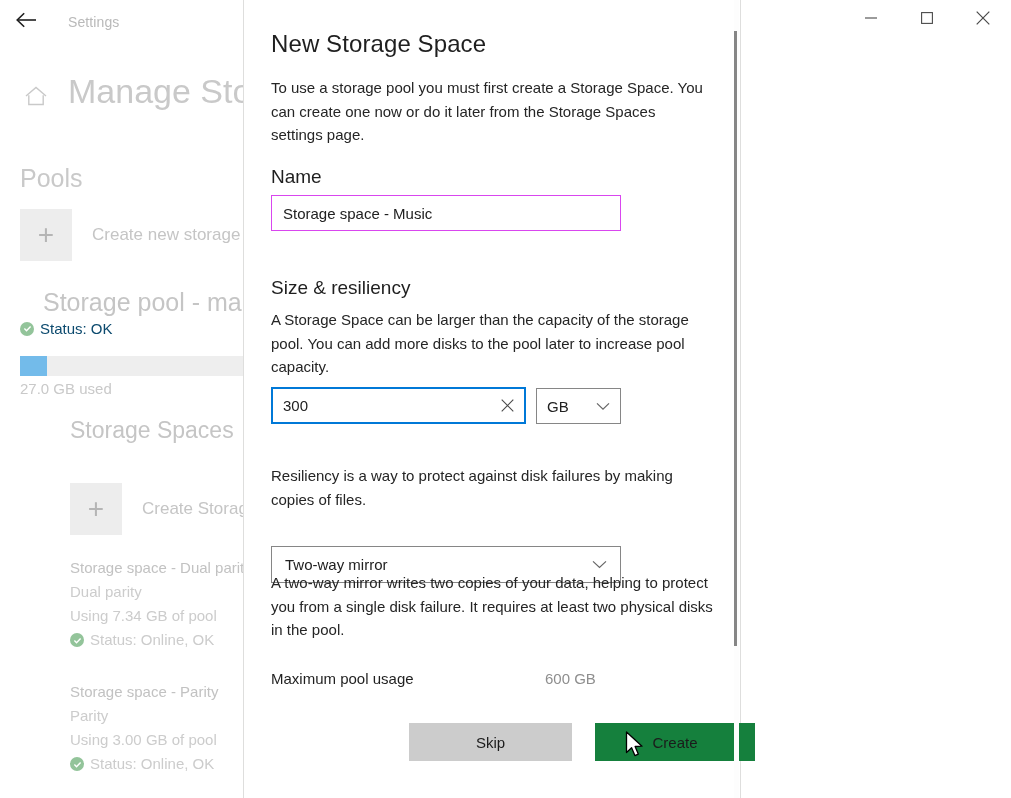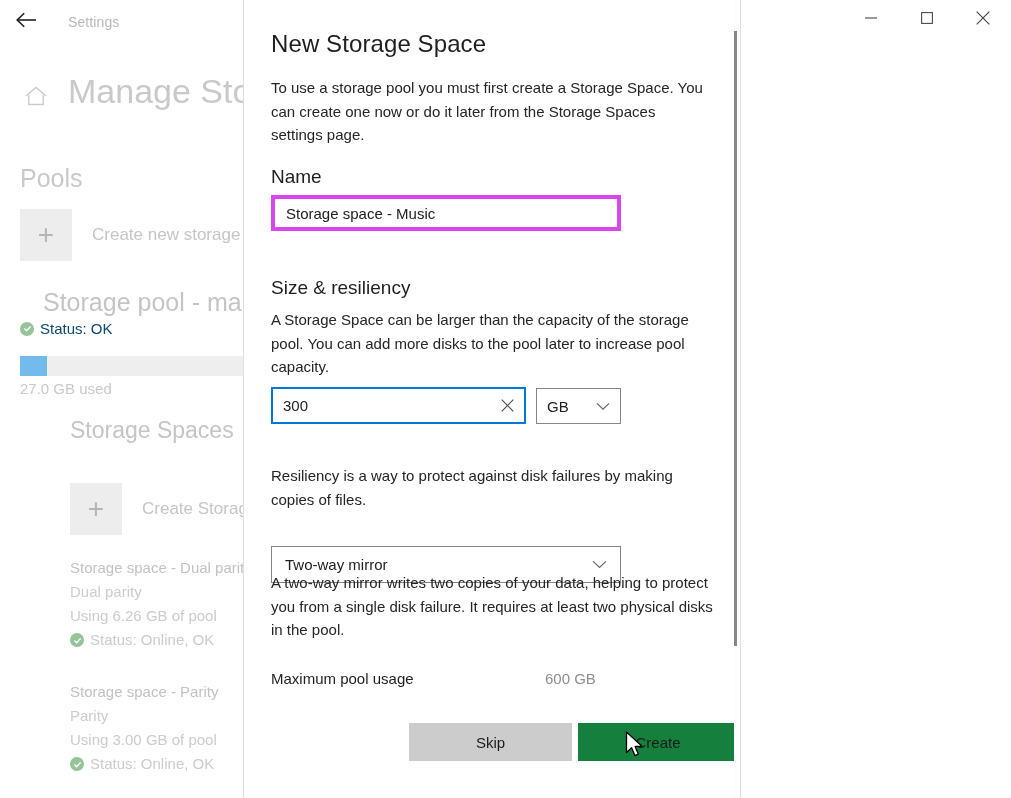--- a/index.html
+++ b/index.html
@@ -249,21 +249,21 @@
     position: absolute;
     top: 166px; left: 0;
   }
 
   #name-input {
     position: absolute;
     top: 195px; left: 0;
     width: 350px;
     height: 36px;
     box-sizing: border-box;
-    border: 4px solid #d946ef;
+    border: 1px solid #d946ef;
     background: #ffffff;
     font-family: "Liberation Sans", sans-serif;
     font-size: 15px;
     color: #212121;
     padding: 14px 11px;
     outline: none;
   }
 
   #size-heading {
     position: absolute;
@@ -379,21 +379,21 @@
     position: absolute;
     left: 274px;
     font-size: 15px;
     color: #8e8e8e;
   }
 
   #button-row {
     position: absolute;
     top: 723px; left: 138px;
     display: flex;
-    gap: 6px;
+    gap: 23px;
   }
   .dlg-btn {
     height: 38px;
     border: none;
     font-family: "Liberation Sans", sans-serif;
     font-size: 15px;
     color: #1b1b1b;
     cursor: default;
     padding: 0;
   }
@@ -504,21 +504,21 @@
   <div id="spaces-heading">Storage Spaces</div>
 
   <div id="create-space-row">
     <div class="tile-plus">+</div>
     <div class="tile-label">Create Storage Space</div>
   </div>
 
   <div class="space-entry" id="space-1">
     <div class="ename">Storage space - Dual parity</div>
     <div>Dual parity</div>
-    <div>Using 6.26 GB of pool</div>
+    <div>Using 7.34 GB of pool</div>
     <div class="srow">
       <span class="ok-dot">
         <svg width="9" height="9" viewBox="0 0 9 9">
             <path d="M1.4 4.6 L3.5 6.7 L7.6 2.4" fill="none" stroke="#ffffff" stroke-width="1.4"></path>
           </svg>
       </span>
       <span>Status: Online, OK</span>
     </div>
   </div>
 

